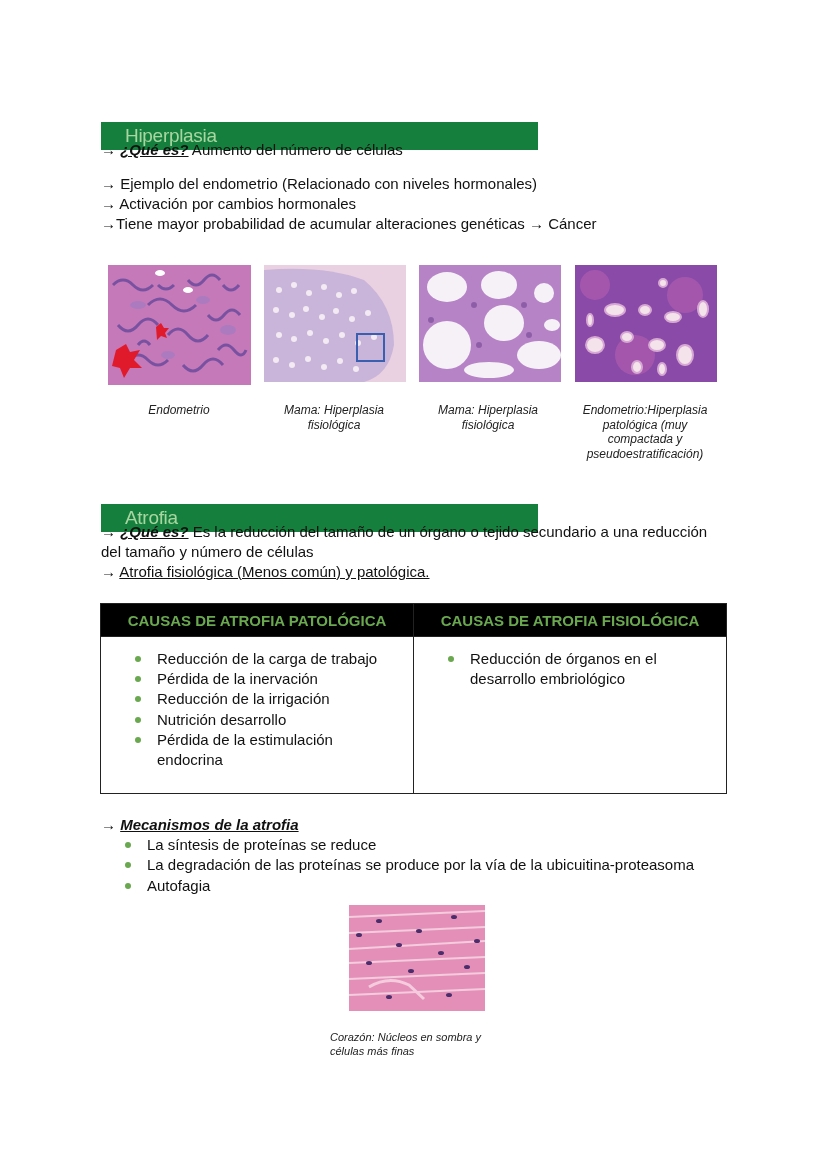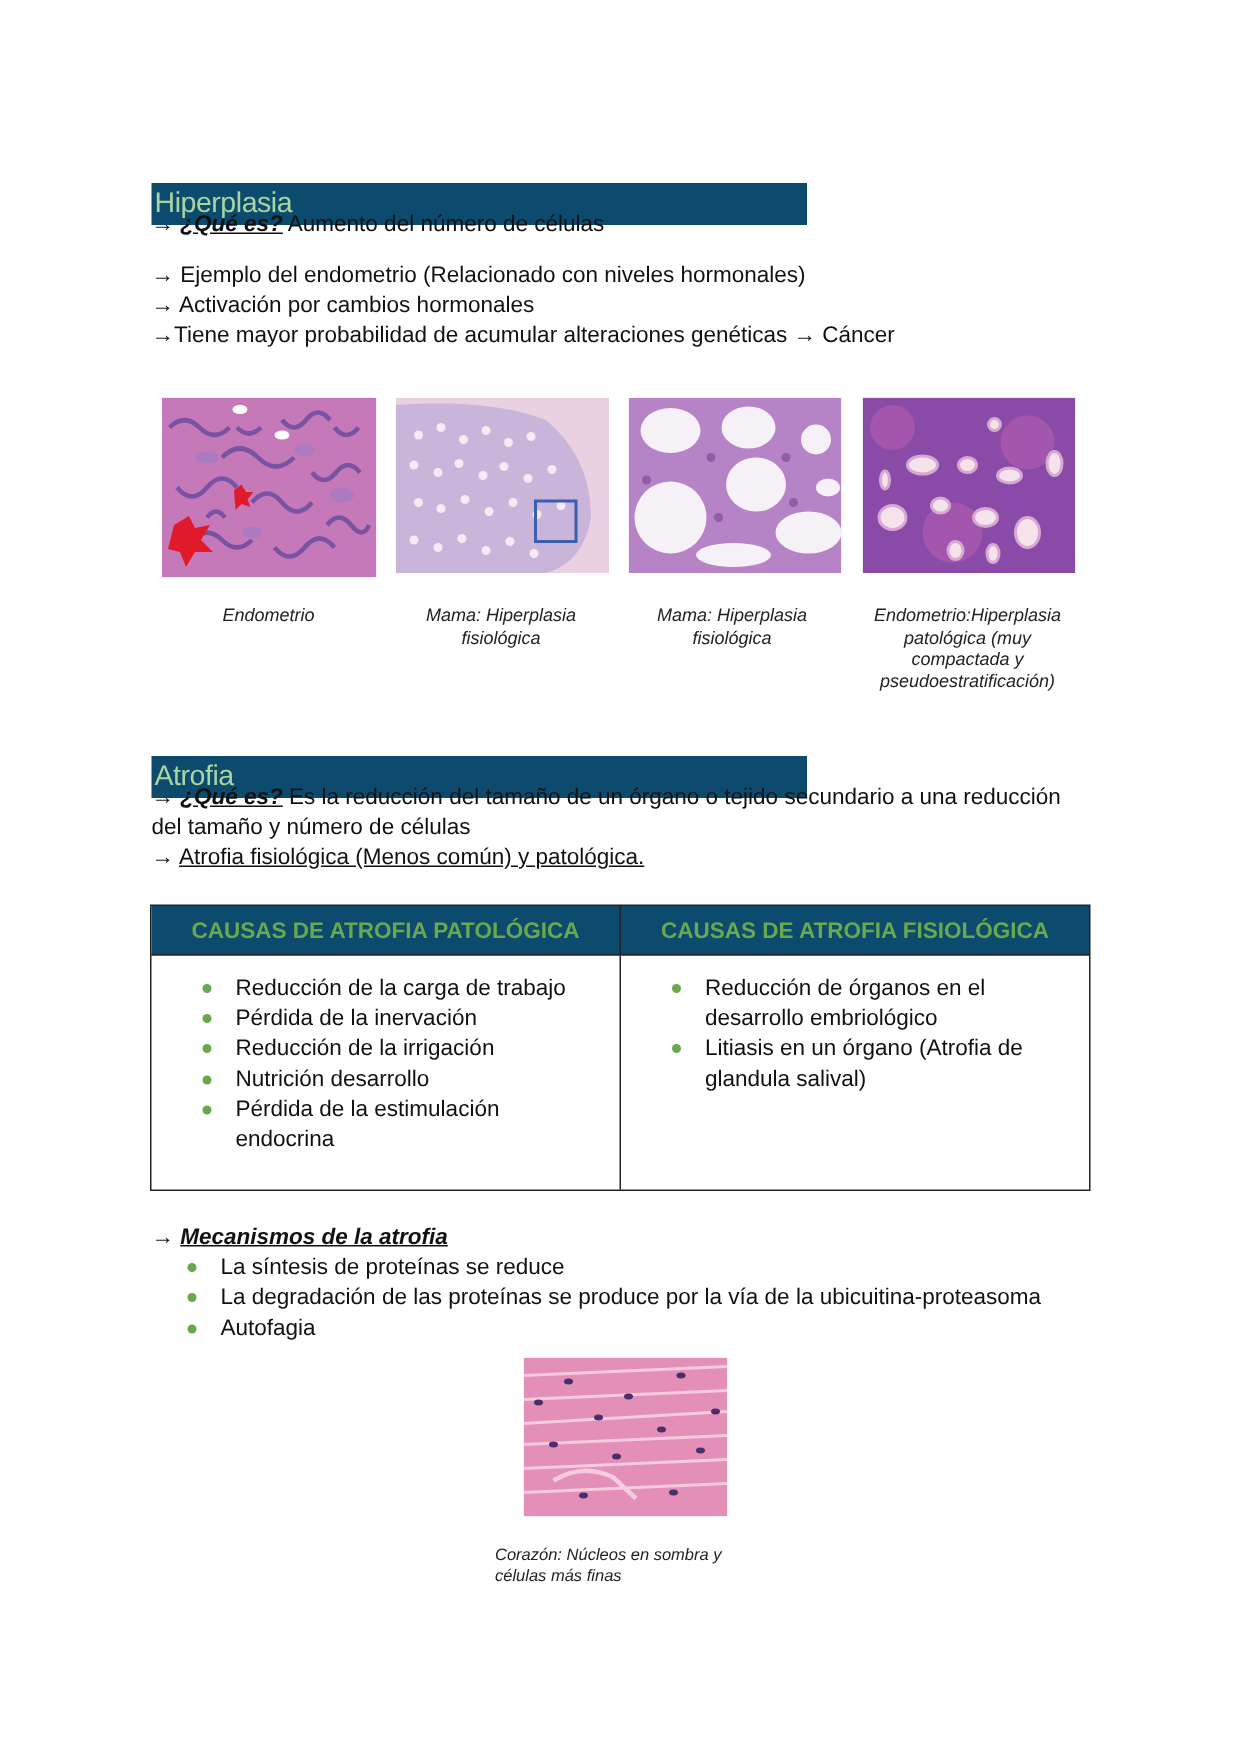--- a/index.html
+++ b/index.html
@@ -8,22 +8,22 @@
     position: relative;
     font-family: "Liberation Sans", "DejaVu Sans", sans-serif;
     color: #111111;
     overflow: hidden;
   }
   .heading-bar {
     position: absolute;
     left: 101px;
     width: 437px;
     height: 28px;
-    background: #0c4a6e;
-    padding-left: 2px;
+    background: #15803d;
+    padding-left: 24px;
     display: flex;
     align-items: center;
   }
   .heading-text {
     font-size: 19px;
     color: #a9d5a0;
     letter-spacing: -0.3px;
   }
   .line {
     position: absolute;
@@ -55,21 +55,21 @@
     left: 100px;
     top: 603px;
     width: 627px;
     height: 191px;
     border: 1.5px solid #222;
     display: grid;
     grid-template-columns: 313px 1fr;
     grid-template-rows: 33px 1fr;
   }
   .th {
-    background: #0c4a6e;
+    background: #000000;
     color: #6aa84f;
     font-weight: bold;
     font-size: 15px;
     display: flex;
     align-items: center;
     justify-content: center;
     border-bottom: 1.5px solid #222;
   }
   .th.left { border-right: 1.5px solid #222; }
   .td { padding-top: 12px; font-size: 15px; line-height: 20.2px; }
@@ -274,21 +274,20 @@
       <li>Reducción de la carga de trabajo</li>
       <li>Pérdida de la inervación</li>
       <li>Reducción de la irrigación</li>
       <li>Nutrición desarrollo</li>
       <li style="width:210px;">Pérdida de la estimulación endocrina</li>
     </ul>
   </div>
   <div class="td right">
     <ul class="blist">
       <li style="width:250px;">Reducción de órganos en el desarrollo embriológico</li>
-      <li style="width:250px;">Litiasis en un órgano (Atrofia de glandula salival)</li>
     </ul>
   </div>
 </div>
 
 <div class="line" style="top:815px;">
   <span>→ </span><span class="qe">Mecanismos de la atrofia</span>
 </div>
 <ul class="blist mech-list">
   <li>La síntesis de proteínas se reduce</li>
   <li>La degradación de las proteínas se produce por la vía de la ubicuitina-proteasoma</li>

